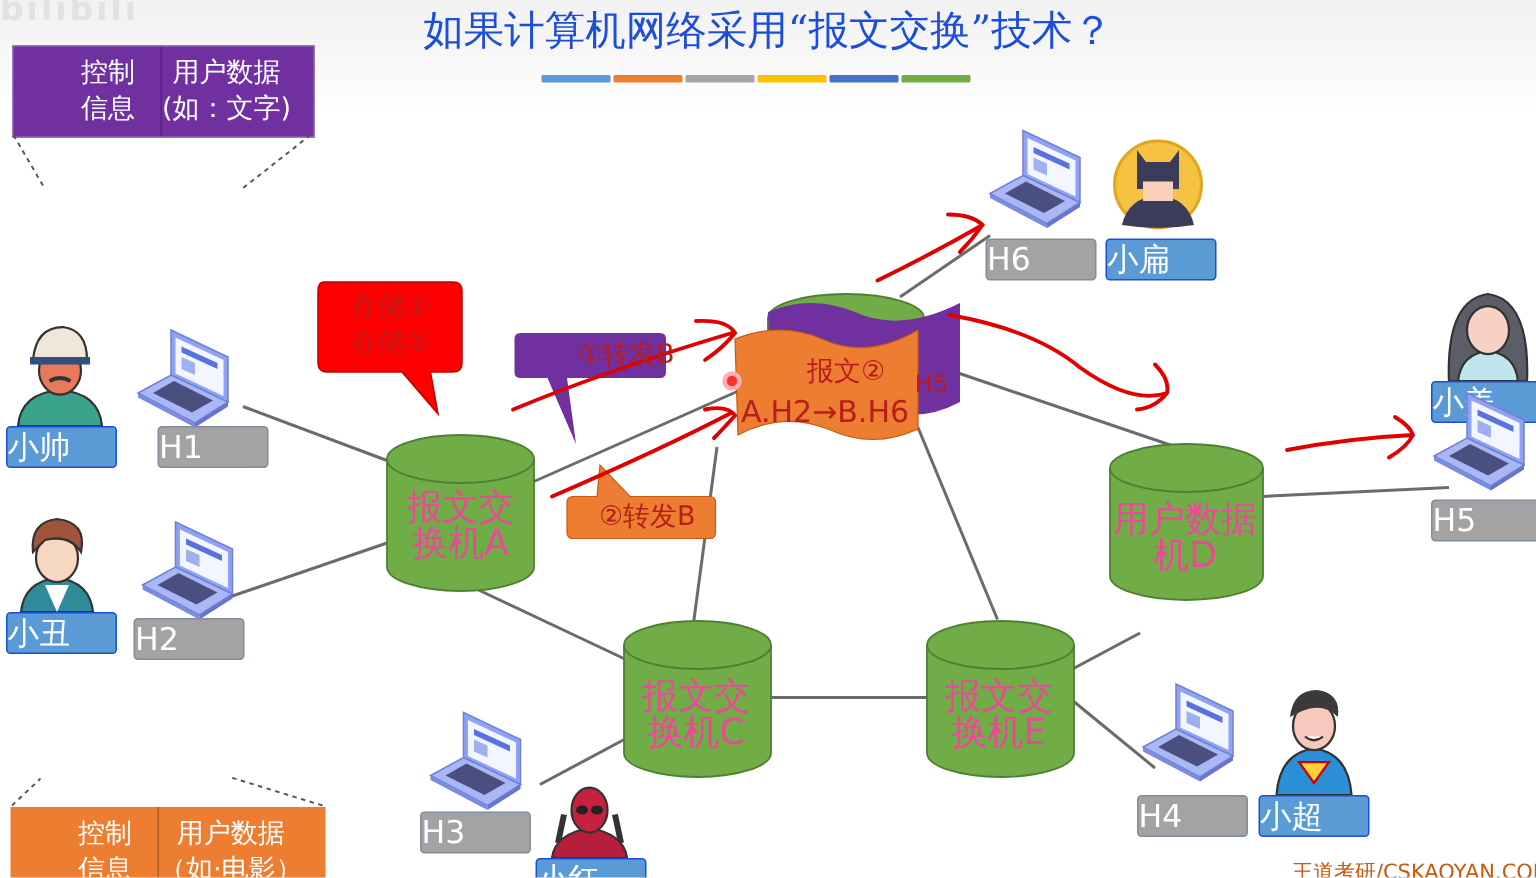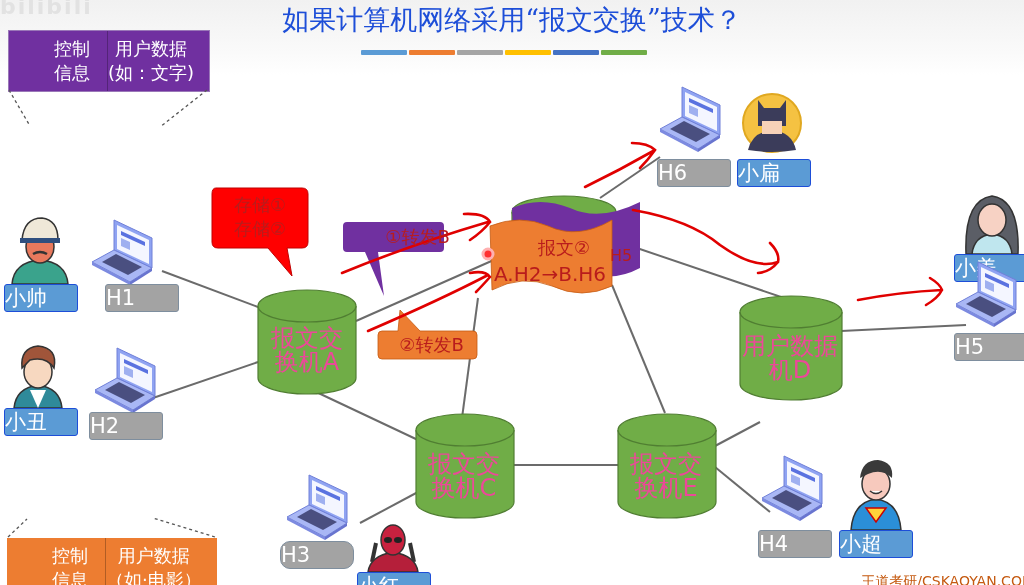--- a/index.html
+++ b/index.html
@@ -244,21 +244,21 @@
 
 <div class="callout-text" style="left:212px;top:193px;width:96px;">
   <span style="display:block">存储①</span>
   <span style="display:block">存储②</span>
 </div>
 <div class="callout-text" style="left:356px;top:225px;width:123px;">①转发B</div>
 <div class="callout-text" style="left:378px;top:333px;width:107px;">②转发B</div>
 
 <div class="tag host" style="left:105px;top:284px;width:72px;">H1</div>
 <div class="tag host" style="left:89px;top:412px;width:72px;">H2</div>
-<div class="tag host" style="left:280px;top:541px;width:72px;border-radius:10px;">H3</div>
+<div class="tag host" style="left:280px;top:541px;width:72px;">H3</div>
 <div class="tag host" style="left:758px;top:530px;width:72px;">H4</div>
 <div class="tag host" style="left:954px;top:333px;width:72px;">H5</div>
 <div class="tag host" style="left:657px;top:159px;width:72px;">H6</div>
 
 <div class="tag person" style="left:4px;top:284px;width:72px;font-family:Liberation Serif, serif;">小帅</div>
 <div class="tag person" style="left:4px;top:408px;width:72px;font-family:Liberation Serif, serif;">小丑</div>
 <div class="tag person" style="left:357px;top:572px;width:72px;">小红</div>
 <div class="tag person" style="left:839px;top:530px;width:72px;">小超</div>
 <div class="tag person" style="left:954px;top:254px;width:72px;">小美</div>
 <div class="tag person" style="left:737px;top:159px;width:72px;">小扁</div>

